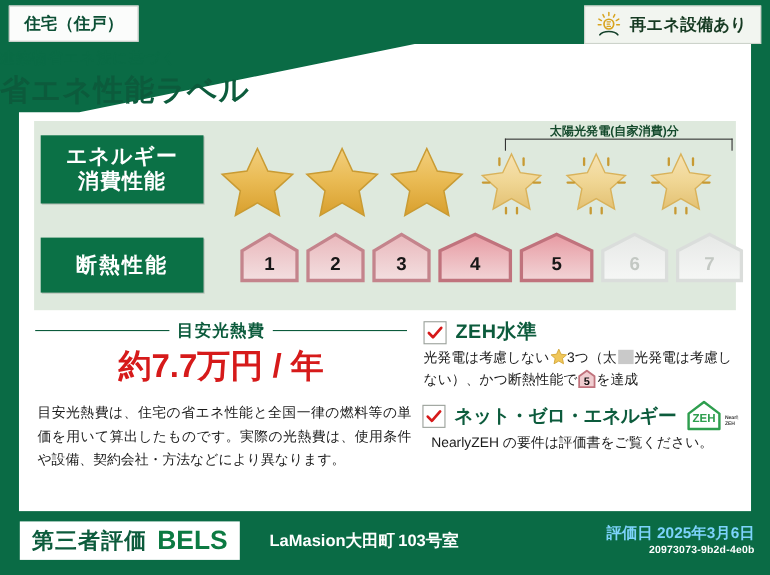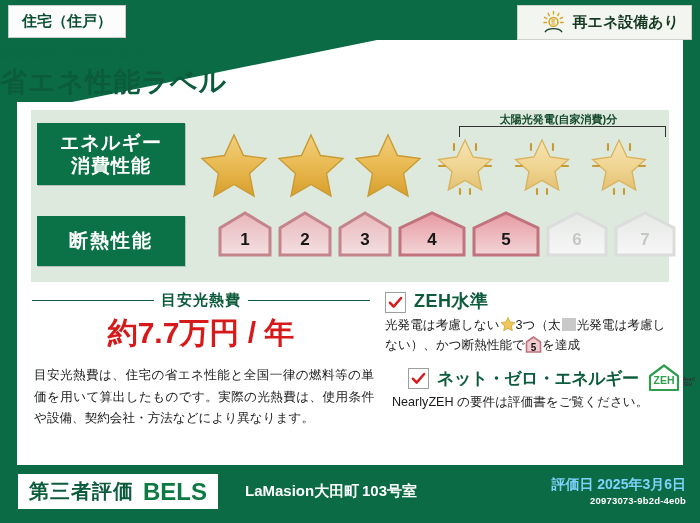--- a/index.html
+++ b/index.html
@@ -21,21 +21,21 @@
     display:flex;align-items:center;justify-content:center;
     font-size:15px;font-weight:bold;color:#0c4f35;
     letter-spacing:0px;
   }
   
   .tag-saiene{
     position:absolute;right:8px;top:5px;
     height:33px;
     background:#f2f5f0;border:1px solid #cdd3cb;
     display:flex;align-items:center;gap:7px;
-    padding:0 12px 0 23px;
+    padding:0 12px 0 9px;
   }
   .tag-saiene .lbl{font-size:15px;font-weight:bold;color:#163a22;}
   .sun-ico{width:25px;height:25px;display:block;}
   
   .body-white{
     position:absolute;left:17px;top:40px;
     width:666px;height:425px;
     background:#ffffff;
     clip-path:polygon(0 62px, 55px 62px, 360px 0, 666px 0, 666px 425px, 0 425px);
   }
@@ -124,21 +124,21 @@
   .inline-star{display:inline-block;vertical-align:-3px;width:16px;height:16px;}
   .redact{
     display:inline-block;width:14px;height:13px;background:#c9c9c9;
     vertical-align:-2px;margin:0 1px;
   }
   .inline-h{display:inline-block;vertical-align:-4px;width:17px;height:17px;position:relative;}
   .inline-h .n{
     position:absolute;left:0;right:0;top:4px;text-align:center;
     font-size:10px;font-weight:bold;color:#111;
   }
-  .zeh2{position:absolute;left:408px;top:363px;display:flex;align-items:center;gap:8px;justify-content:center;}
+  .zeh2{position:absolute;left:384px;top:363px;display:flex;align-items:center;gap:8px;justify-content:center;}
   .zeh2 .t{font-size:17px;font-weight:bold;color:#0c5b3c;letter-spacing:-.5px;}
   .zeh-logo{width:48px;height:30px;position:relative;flex:none;}
   .zeh-logo svg{display:block;width:48px;height:30px;}
   .zeh2-desc{
     position:absolute;left:392px;top:392px;width:290px;
     font-size:12.6px;line-height:1.6;color:#1b1b1b;
   }
   
   .footer{position:absolute;left:0;top:466px;width:700px;height:57px;}
   .bels-box{

